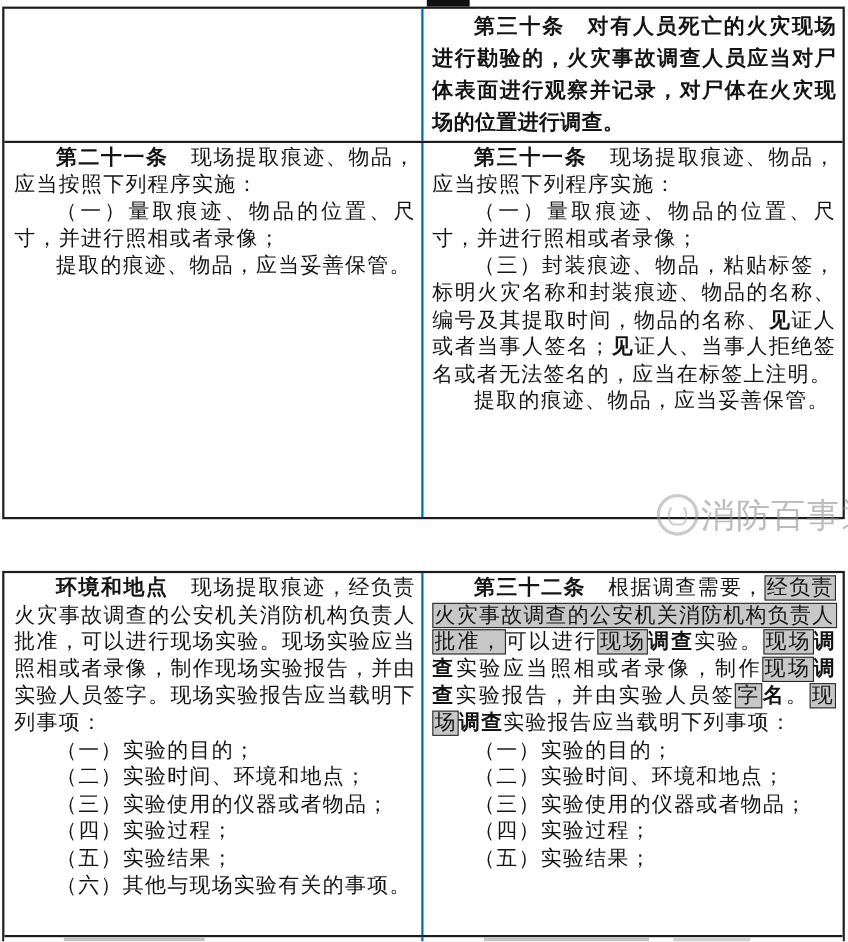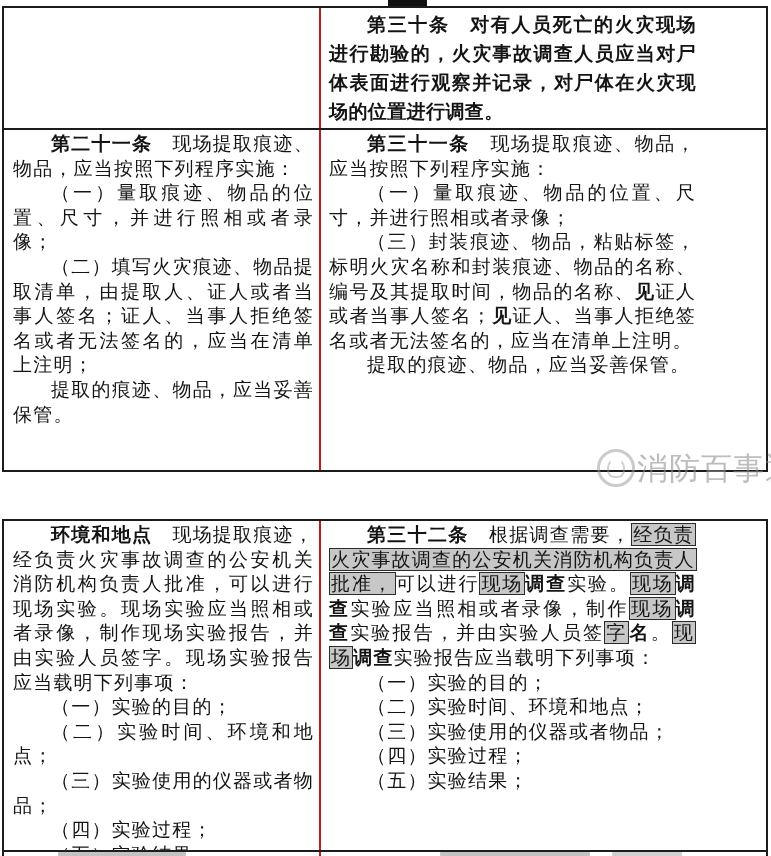--- a/index.html
+++ b/index.html
@@ -22,21 +22,21 @@
   }
   .tbl-1{left:2px;top:6px;width:766px;height:466px;}
   .tbl-2{left:2px;top:519px;width:766px;height:341px;}
   .trow{display:flex;flex:none;box-sizing:border-box;}
   .trow.divided{border-top:2px solid #1c1c1c;}
   .tcell{
     box-sizing:border-box;
     overflow:hidden;
     padding:2px 5px 0 9px;
   }
-  .tcell.c-left{width:317px;border-right:2px solid #b91c1c;}
+  .tcell.c-left{width:381px;border-right:2px solid #0369a1;}
   .tcell.c-right{width:381px;padding-left:8px;padding-right:6px;}
   .r1{height:120px;}
   .r2{flex:1 1 auto;}
   .r2b{height:329px;}
   .rsliver{flex:1 1 auto;background:#ffffff;}
   
   .para{
     margin:0;
     font-size:19px;
     line-height:24.6px;
@@ -111,27 +111,26 @@
     <div class="trow r1">
       <div class="tcell c-left"></div>
       <div class="tcell c-right allbold">
           <p class="para"><span class="run b">第三十条</span><span class="run b">　对有人员死亡的火灾现场进行勘验的，火灾事故调查人员应当对尸体表面进行观察并记录，对尸体在火灾现场的位置进行调查。</span></p>
         </div>
     </div>
     <div class="trow divided r2">
       <div class="tcell c-left">
           <p class="para"><span class="run b">第二十一条</span><span class="run">　现场提取痕迹、物品，应当按照下列程序实施：</span></p>
           <p class="para"><span class="run">（一）量取痕迹、物品的位置、尺寸，并进行照相或者录像；</span></p>
-          <p class="para"><span class="run">（二）填写火灾痕迹、物品提取清单，由提取人、证人或者当事人签名；证人、当事人拒绝签名或者无法签名的，应当在清单上注明；</span></p>
           <p class="para"><span class="run">提取的痕迹、物品，应当妥善保管。</span></p>
         </div>
       <div class="tcell c-right">
           <p class="para"><span class="run b">第三十一条</span><span class="run">　现场提取痕迹、物品，应当按照下列程序实施：</span></p>
           <p class="para"><span class="run">（一）量取痕迹、物品的位置、尺寸，并进行照相或者录像；</span></p>
-          <p class="para"><span class="run">（三）封装痕迹、物品，粘贴标签，标明火灾名称和封装痕迹、物品的名称、编号及其提取时间，物品的名称、</span><span class="run b">见</span><span class="run">证人或者当事人签名；</span><span class="run b">见</span><span class="run">证人、当事人拒绝签名或者无法签名的，应当在清单上注明。</span></p>
+          <p class="para"><span class="run">（三）封装痕迹、物品，粘贴标签，标明火灾名称和封装痕迹、物品的名称、编号及其提取时间，物品的名称、</span><span class="run b">见</span><span class="run">证人或者当事人签名；</span><span class="run b">见</span><span class="run">证人、当事人拒绝签名或者无法签名的，应当在标签上注明。</span></p>
           <p class="para"><span class="run">提取的痕迹、物品，应当妥善保管。</span></p>
         </div>
     </div>
   </div>
 
   <div class="tbl tbl-2">
     <div class="trow r2b">
       <div class="tcell c-left">
           <p class="para"><span class="run b">环境和地点</span><span class="run">　现场提取痕迹，经负责火灾事故调查的公安机关消防机构负责人批准，可以进行现场实验。现场实验应当照相或者录像，制作现场实验报告，并由实验人员签字。现场实验报告应当载明下列事项：</span></p>
           <p class="para"><span class="run">（一）实验的目的；</span></p>

